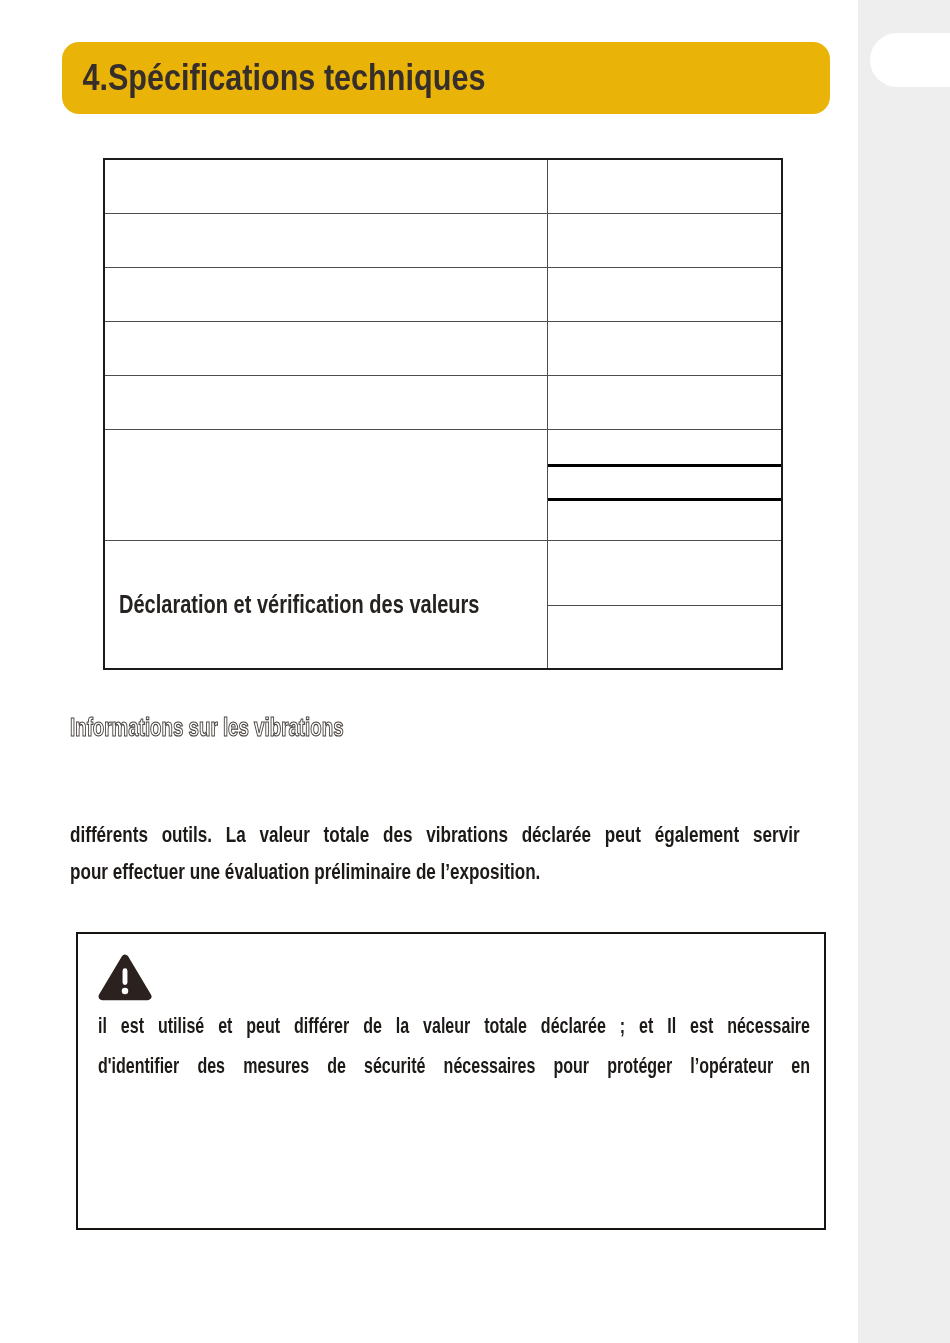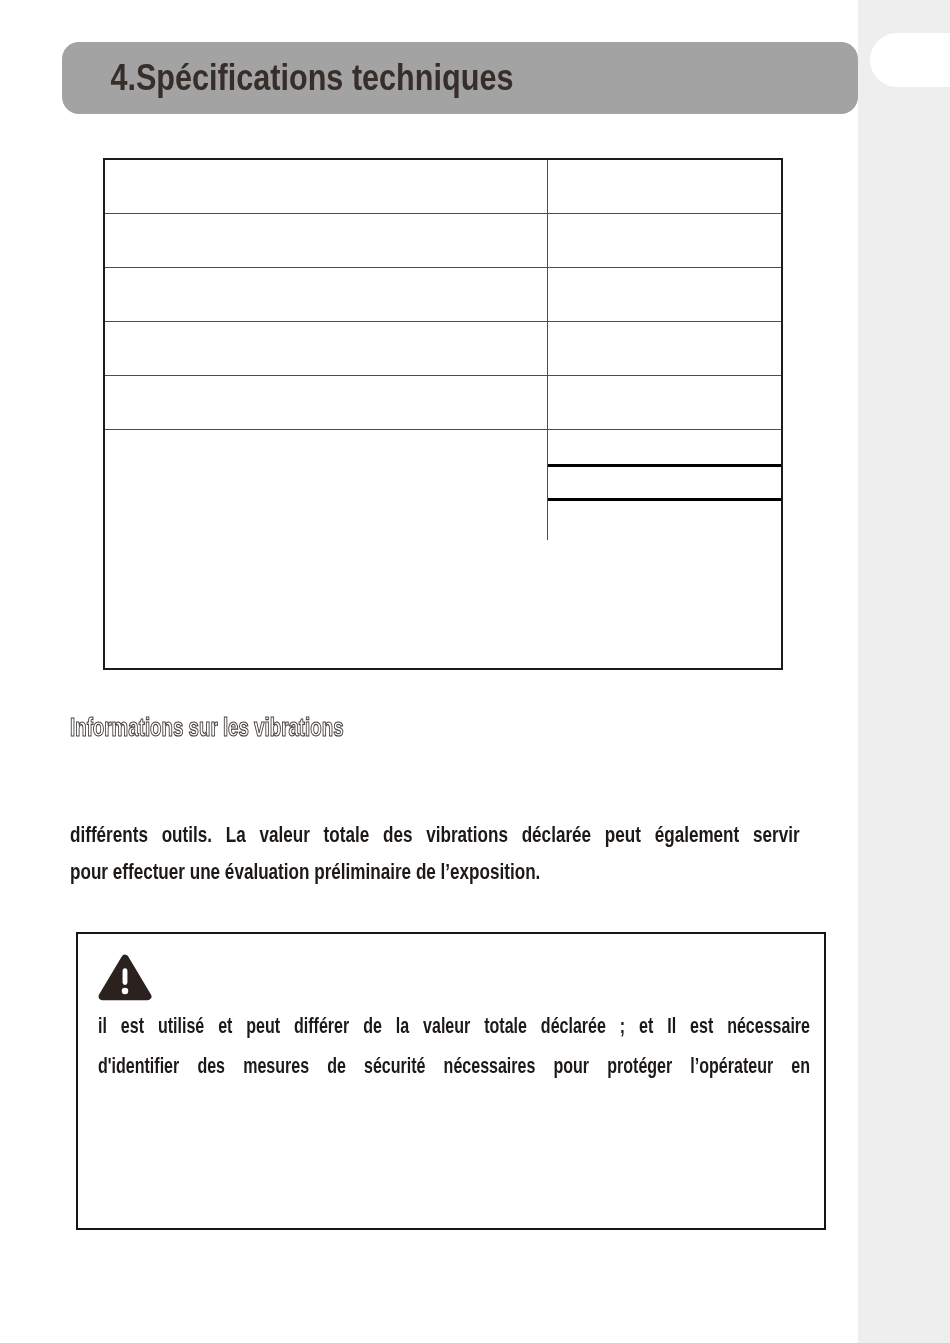--- a/index.html
+++ b/index.html
@@ -8,21 +8,21 @@
     overflow:hidden; font-family:"Liberation Sans", sans-serif; color:#211d1c;
   }
 
   
   .side-strip { position:absolute; left:858px; top:0; width:92px; height:1343px; background:#eeeeee; }
   .side-tab   { position:absolute; left:870px; top:33px; width:80px; height:54px; background:#ffffff;
                 border-radius:28px 0 0 28px; }
 
   
   .header-box { position:absolute; left:62px; top:42px; width:768px; height:72px;
-                background:#a3a3a3; border-radius:17px;padding-left:28px; }
+                background:#eab308; border-radius:17px; }
   .header-box h1 { margin:0; line-height:72px; padding-left:24px; font-size:36px; font-weight:bold;
                    color:#362e2b; white-space:nowrap; transform:scaleX(.85); transform-origin:left center; }
 
   
   .spec-table { position:absolute; left:103px; top:158px; width:680px; height:512px;
                 border:2px solid #1b1b1b; box-sizing:border-box; display:flex; flex-direction:column; }
   .t-row  { display:flex; border-top:1px solid #4d4d4d; box-sizing:border-box; flex:0 0 auto; }
   .t-row.first { border-top:none; }
   .t-left  { width:443px; box-sizing:border-box; border-right:1px solid #4d4d4d; }
   .t-right { flex:1; display:flex; flex-direction:column; box-sizing:border-box; }
@@ -91,20 +91,29 @@
       <div class="t-right"></div>
     </div>
     <div class="t-row h111">
       <div class="t-left"></div>
       <div class="t-right">
         <div class="sub subA1"></div>
         <div class="sub subA2"></div>
         <div class="sub subA3"></div>
       </div>
     </div>
+    <div class="t-row grow">
+      <div class="t-left label-cell">
+        <span>Déclaration et vérification des valeurs</span>
+      </div>
+      <div class="t-right">
+        <div class="sub subB1"></div>
+        <div class="sub subB2"></div>
+      </div>
+    </div>
   </div>
 
   <div class="vib-heading">Informations sur les vibrations</div>
 
   <div class="paragraph">
     <div class="para-line just">différents outils. La valeur totale des vibrations déclarée peut également servir</div>
     <div class="para-line">pour effectuer une évaluation préliminaire de l’exposition.</div>
   </div>
 
   <div class="warning-box">

